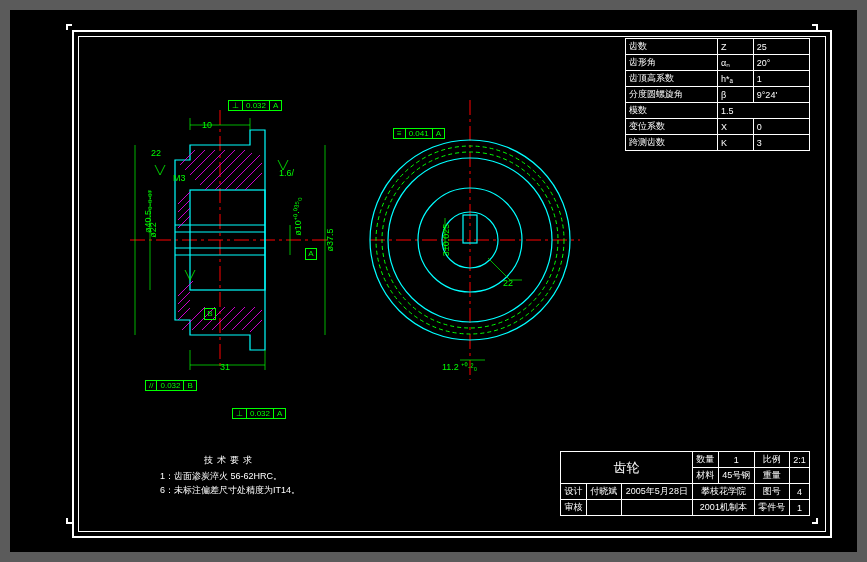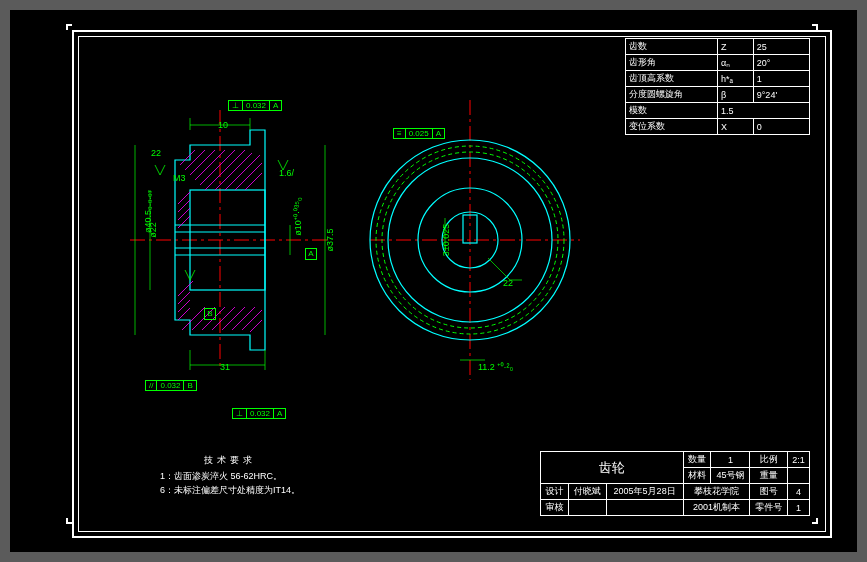--- a/index.html
+++ b/index.html
@@ -12,21 +12,21 @@
 .c-tr { right:39px; top:14px; border-right:2px solid #fff; border-top:2px solid #fff; }
 .c-bl { left:56px; bottom:28px; border-left:2px solid #fff; border-bottom:2px solid #fff; }
 .c-br { right:39px; bottom:28px; border-right:2px solid #fff; border-bottom:2px solid #fff; }
 
 .param-table { position:absolute; right:47px; top:28px; width:185px; border-collapse:collapse; font-size:9px; color:#fff; }
 .param-table td { border:1px solid #fff; padding:1px 3px; text-align:left; height:16px; }
 .pt-label { width:90px; }
 .pt-sym { width:35px; }
 .pt-val { width:55px; }
 
-.title-block { position:absolute; right:47px; bottom:36px; width:270px; font-size:9px; color:#fff; }
+.title-block { position:absolute; right:47px; bottom:36px; width:250px; font-size:9px; color:#fff; }
 .title-block table { border-collapse:collapse; width:100%; }
 .title-block td { border:1px solid #fff; padding:1px 3px; text-align:center; height:15px; }
 .tb-name { font-size:13px; }
 
 .tech { position:absolute; left:150px; bottom:55px; color:#fff; font-size:9px; line-height:14px; }
 .tech-title { text-align:center; margin-bottom:2px; letter-spacing:4px; }
 
 .dim { position:absolute; color:#0f0; font-size:9px; white-space:nowrap; }
 .gt-box { position:absolute; border:1px solid #0f0; color:#0f0; font-size:8px; display:flex; }
 .gt-box span { border-right:1px solid #0f0; padding:0 3px; display:flex; align-items:center; }
@@ -127,51 +127,51 @@
         <line x1="420" y1="210" x2="432" y2="210"></line>
     </g>
 
     <g stroke="#0f0" fill="none" stroke-width="0.8">
       <path d="M65 95 l5 10 l5 -10"></path>
       <path d="M188 90 l5 10 l5 -10"></path>
       <path d="M95 200 l5 10 l5 -10"></path>
     </g>
   </svg>
 
-  <div class="dim" style="left:208px; top:110px">10</div>
+  <div class="dim" style="left:192px; top:110px">10</div>
   <div class="dim" style="left:210px; top:352px">31</div>
   <div class="dim" style="left:116px; top:195px; transform:rotate(-90deg)">ø40.5₀₋₀.₀₇</div>
   <div class="dim" style="left:135px; top:215px; transform:rotate(-90deg)">ø22</div>
   <div class="dim" style="left:268px; top:200px; transform:rotate(-90deg)">ø10⁺⁰·⁰³⁵₀</div>
   <div class="dim" style="left:308px; top:225px; transform:rotate(-90deg)">ø37.5</div>
   <div class="dim" style="left:163px; top:163px">M3</div>
   <div class="dim" style="left:141px; top:138px">22</div>
   <div class="dim" style="left:493px; top:268px">22</div>
-  <div class="dim" style="left:468px; top:350px">11.2 ⁺⁰·²₀</div>
+  <div class="dim" style="left:432px; top:350px">11.2 ⁺⁰·²₀</div>
   <div class="dim" style="left:420px; top:225px; transform:rotate(-90deg)">3±0.025</div>
   <div class="dim" style="left:269px; top:158px">1.6/</div>
 
   <div class="gt-box" style="left:218px; top:90px">
       <span>⊥</span>
       <span>0.032</span>
       <span>A</span>
     </div>
   <div class="gt-box" style="left:135px; top:370px">
       <span>//</span>
       <span>0.032</span>
       <span>B</span>
     </div>
   <div class="gt-box" style="left:222px; top:398px">
       <span>⊥</span>
       <span>0.032</span>
       <span>A</span>
     </div>
   <div class="gt-box" style="left:383px; top:118px">
       <span>≡</span>
-      <span>0.025</span>
+      <span>0.041</span>
       <span>A</span>
     </div>
 
   <div class="datum" style="left:295px; top:238px">A</div>
   <div class="datum" style="left:194px; top:298px">B</div>
 
   <table class="param-table">
     <tbody id="param-rows">
         <tr>
           <td class="pt-label">齿数</td>
@@ -194,20 +194,25 @@
           <td class="pt-val">9°24'</td>
         </tr>
         <tr>
           <td class="pt-label">模数</td>
           <td colspan="2" class="pt-val">1.5</td>
         </tr>
         <tr>
           <td class="pt-label">变位系数</td>
           <td class="pt-sym">X</td>
           <td class="pt-val">0</td>
+        </tr>
+        <tr>
+          <td class="pt-label">跨测齿数</td>
+          <td class="pt-sym">K</td>
+          <td class="pt-val">3</td>
         </tr>
       </tbody>
   </table>
 
   <div class="title-block">
     <table>
       <tbody>
           <tr>
         <td colspan="3" rowspan="2" class="tb-name">齿轮</td>
         <td>数量</td>

